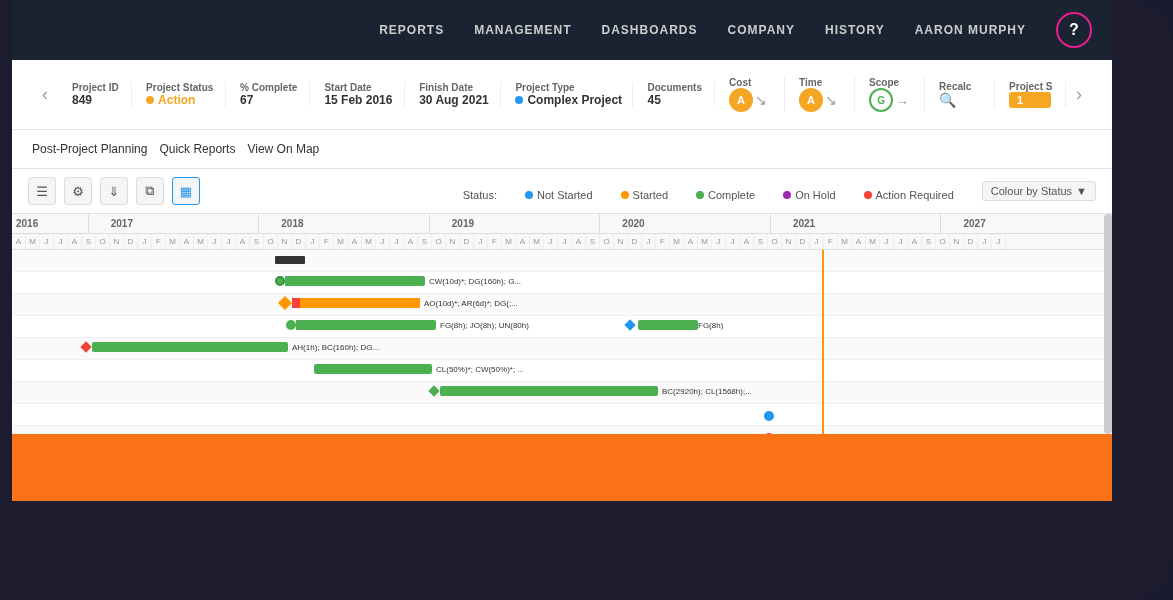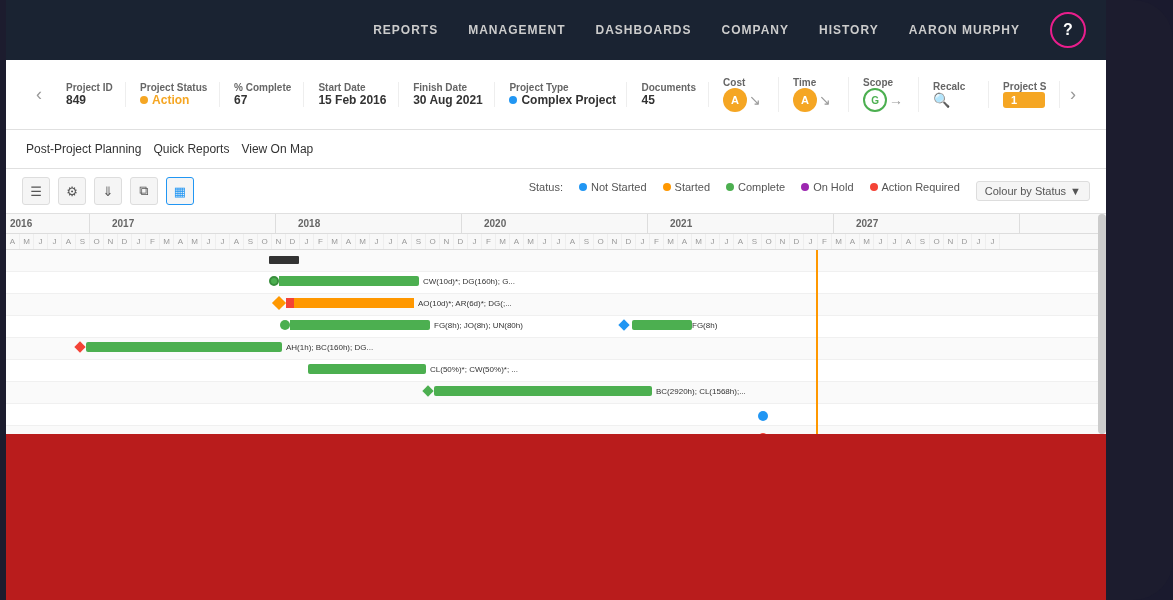--- a/index.html
+++ b/index.html
@@ -18,25 +18,25 @@
       height: 600px;
       background: #1c1c2e;
       border-radius: 0 40px 40px 0;
       overflow: hidden;
       position: relative;
     }
 
     
     .app-container {
       width: 1100px;
-      height: 600px;
-      background: #b91c1c;
+      height: 501px;
+      background: #f97316;
       position: absolute;
       top: 0;
-      left: 6px;
+      left: 12px;
       overflow: hidden;
     }
 
     
     .top-nav {
       background: #1a2332;
       height: 60px;
       display: flex;
       align-items: center;
       justify-content: flex-end;
@@ -221,22 +221,22 @@
       justify-content: center;
       font-size: 13px;
       color: #555;
     }
 
     .toolbar-btn.active { color: #2196F3; border-color: #2196F3; }
 
     .status-legend {
       margin-left: auto;
       display: flex;
-      align-items: flex-start;
-      gap: 16px;
+      align-items: flex-end;
+      gap: 28px;
       font-size: 11px;
       color: #555;
     }
 
     .legend-item {
       display: flex;
       align-items: center;
       gap: 4px;
     }
 
@@ -506,20 +506,21 @@
         </div>
       </div>
     </div>
 
     <div class="gantt-container" style="position:relative; height:220px; overflow:hidden;">
 
       <div class="gantt-years" style="display:flex; height:20px;gap:18px;">
         <div class="year-block" style="width:84px;">2016</div>
         <div class="year-block" style="width:168px;">2017</div>
         <div class="year-block" style="width:168px;">2018</div>
+        <div class="year-block" style="width:168px;">2019</div>
         <div class="year-block" style="width:168px;">2020</div>
         <div class="year-block" style="width:168px;">2021</div>
         <div class="year-block" style="width:168px;">2027</div>
       </div>
 
       <div class="month-letters" style="display:flex; height:16px; overflow:hidden;">
 
         <div class="month-letter">A</div>
           <div class="month-letter">M</div>
         <div class="month-letter">J</div>

